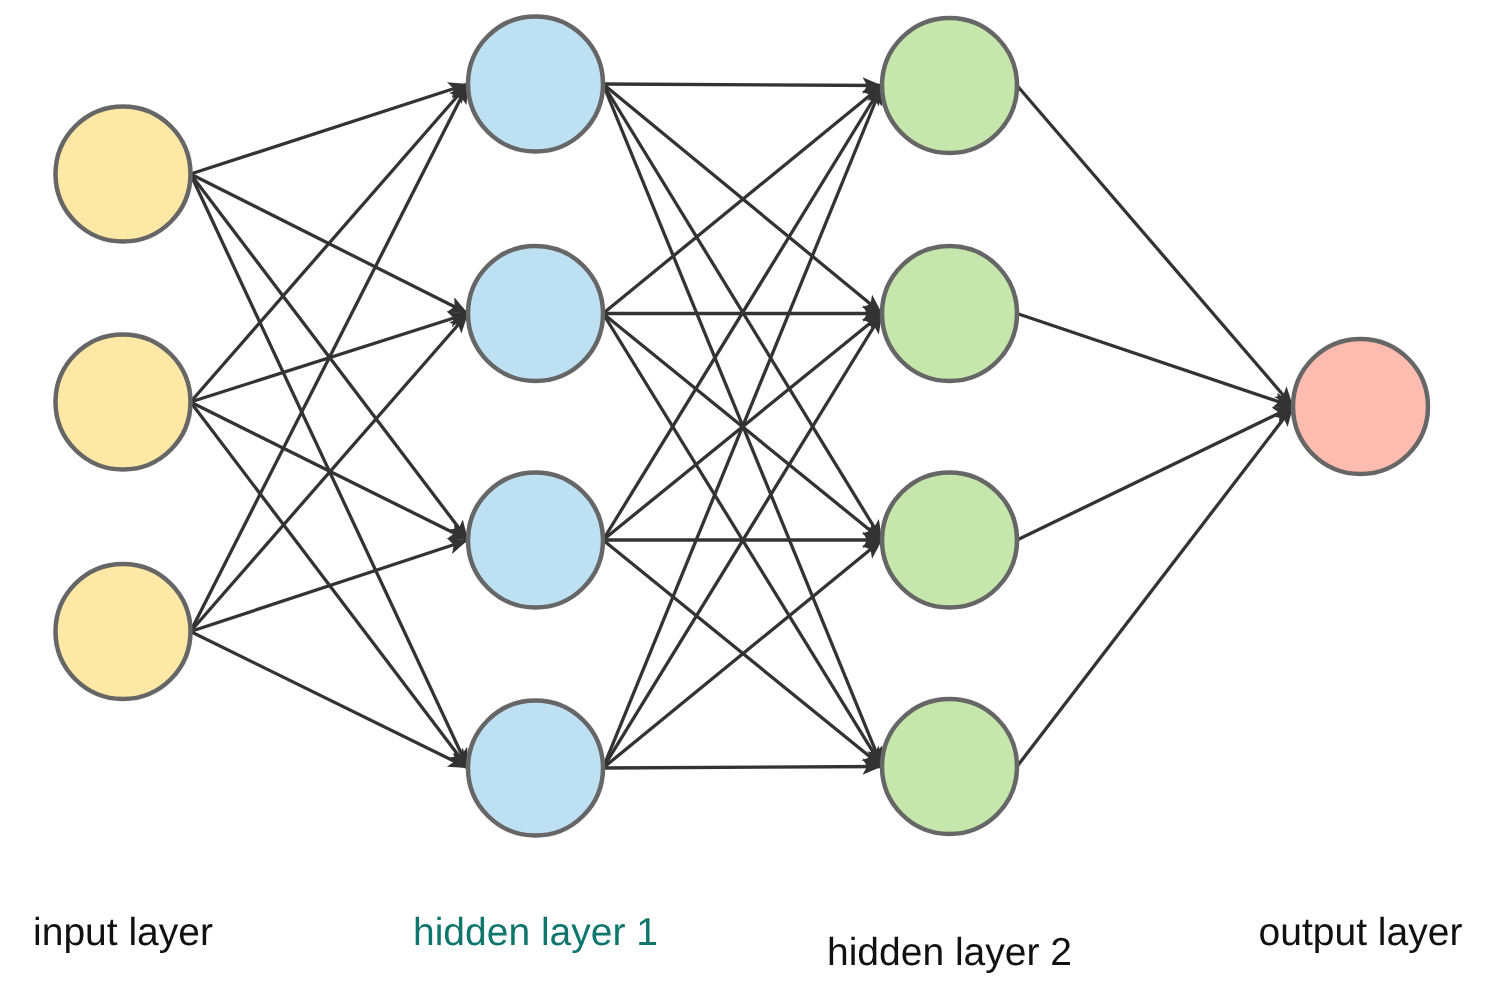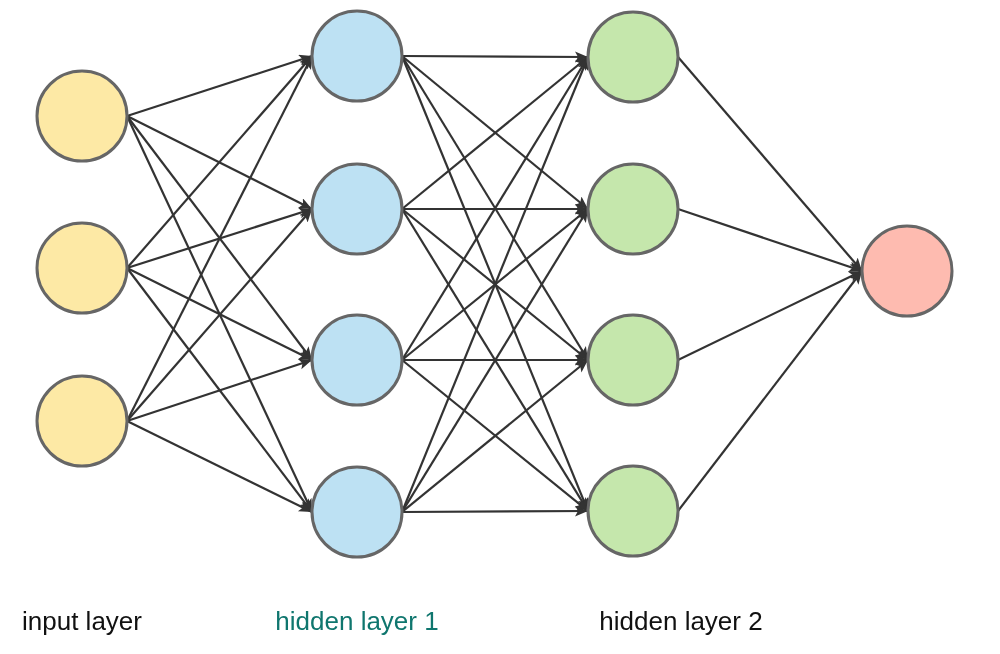--- a/index.html
+++ b/index.html
@@ -82,14 +82,15 @@
       <circle cx="357" cy="512" r="45" fill="#BDE1F3" stroke="#666666" stroke-width="3"></circle>
       <circle cx="633" cy="57" r="45" fill="#C5E7AC" stroke="#666666" stroke-width="3"></circle>
       <circle cx="633" cy="209" r="45" fill="#C5E7AC" stroke="#666666" stroke-width="3"></circle>
       <circle cx="633" cy="360" r="45" fill="#C5E7AC" stroke="#666666" stroke-width="3"></circle>
       <circle cx="633" cy="511" r="45" fill="#C5E7AC" stroke="#666666" stroke-width="3"></circle>
       <circle cx="907" cy="271" r="45" fill="#FEBBB0" stroke="#666666" stroke-width="3"></circle>
     </svg>
 
   <div class="layer-label" style="left: 82px; top: 606px; color: rgb(17, 17, 17);">input layer</div>
   <div class="layer-label" style="left: 357px; top: 606px; color: #0f766e;">hidden layer 1</div>
-  <div class="layer-label" style="left: 633px; top: 606px; color: rgb(17, 17, 17); margin-left: 48px;">hidden layer 2</div>
+  <div class="layer-label" style="left: 633px; top: 619px; color: rgb(17, 17, 17);">hidden layer 2</div>
+  <div class="layer-label" style="left: 907px; top: 606px; color: rgb(17, 17, 17);">output layer</div>
 </div>
 
 </body></html>

